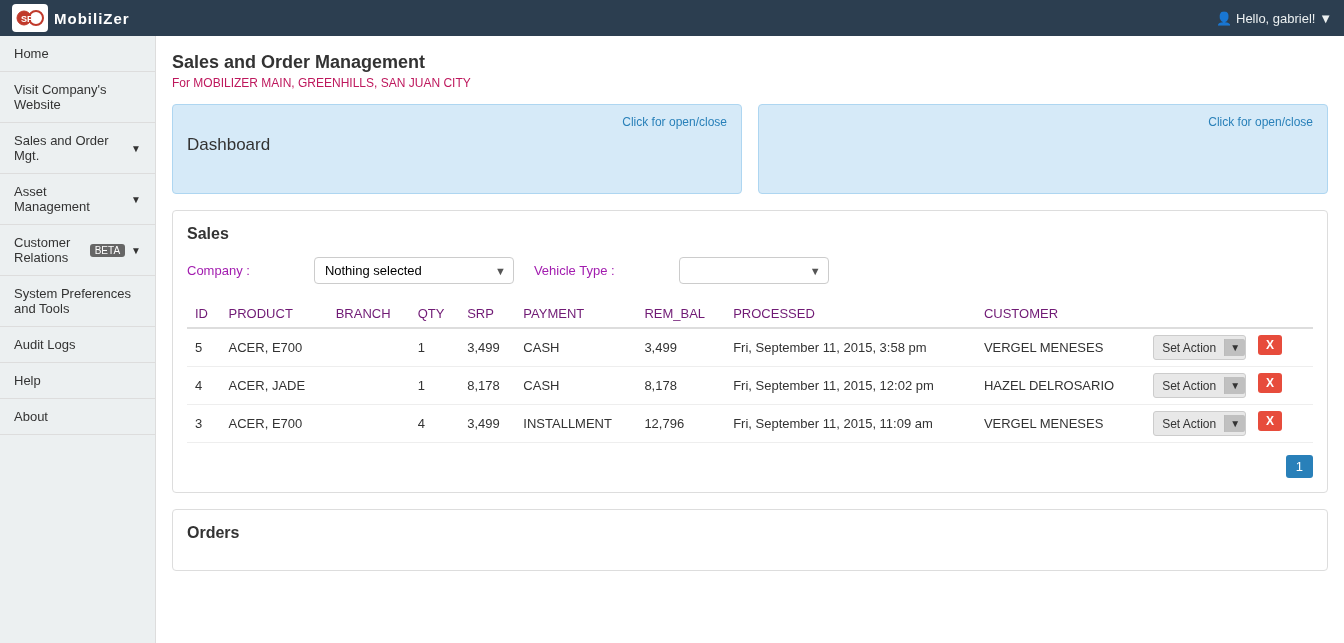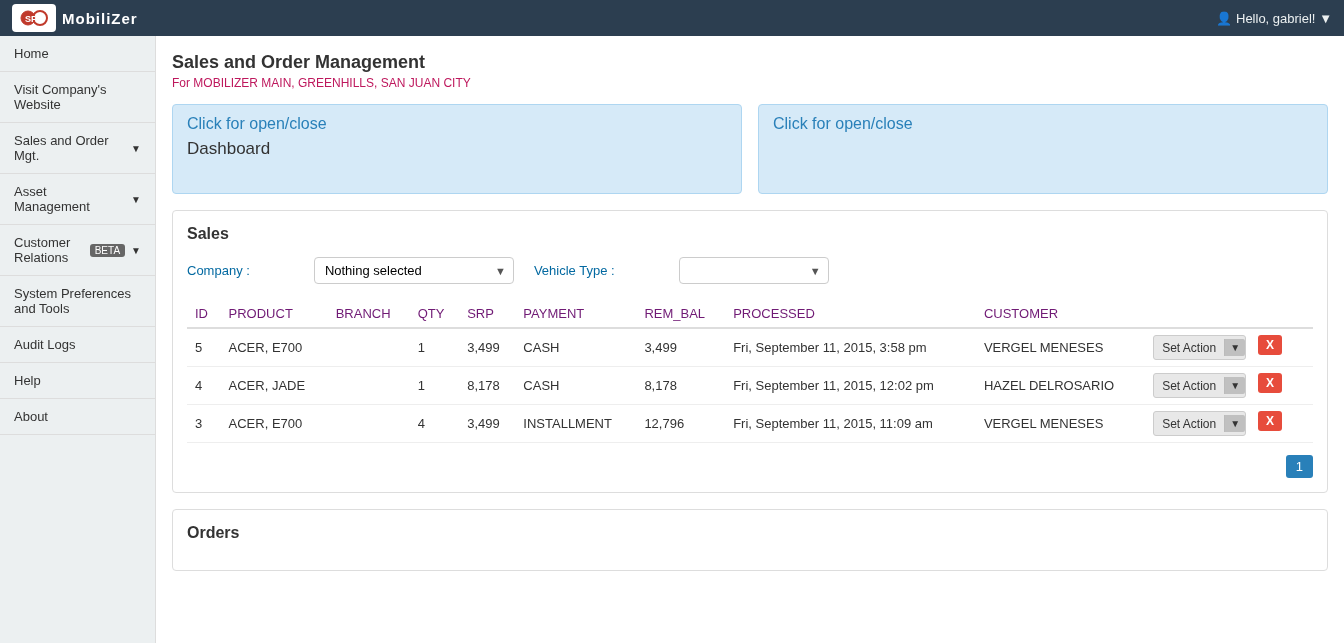--- a/index.html
+++ b/index.html
@@ -19,21 +19,21 @@
       z-index: 100;
     }
     .top-navbar .brand {
       display: flex;
       align-items: center;
       gap: 6px;
     }
     .brand-logo {
       background: white;
       border-radius: 4px;
-      width: 44px;
+      width: 36px;
       height: 28px;
       display: flex;
       align-items: center;
       justify-content: center;
       font-size: 10px;
       color: #c0392b;
       font-weight: bold;
     }
     .brand-name {
       color: white;
@@ -112,22 +112,22 @@
     }
     .panel-box {
       flex: 1;
       background: #d6eaf8;
       border: 1px solid #aed6f1;
       border-radius: 4px;
       padding: 10px 14px;
       min-height: 90px;
     }
     .panel-box .panel-link {
-      text-align: left;
-      font-size: 16px;
+      text-align: right;
+      font-size: 12px;
       color: #2980b9;
       cursor: pointer;
       margin-bottom: 6px;
     }
     .panel-box .panel-title {
       font-size: 17px;
       color: #333;
     }
 
     
@@ -147,21 +147,21 @@
 
     
     .filter-row {
       display: flex;
       align-items: center;
       gap: 20px;
       margin-bottom: 16px;
     }
     .filter-label {
       font-size: 13px;
-      color: #0369a1;
+      color: #a21caf;
       font-weight: normal;
     }
     .filter-select-wrapper {
       position: relative;
       display: inline-block;
       padding-left: 44px;
     }
     .filter-select {
       appearance: none;
       border: 1px solid #ccc;

